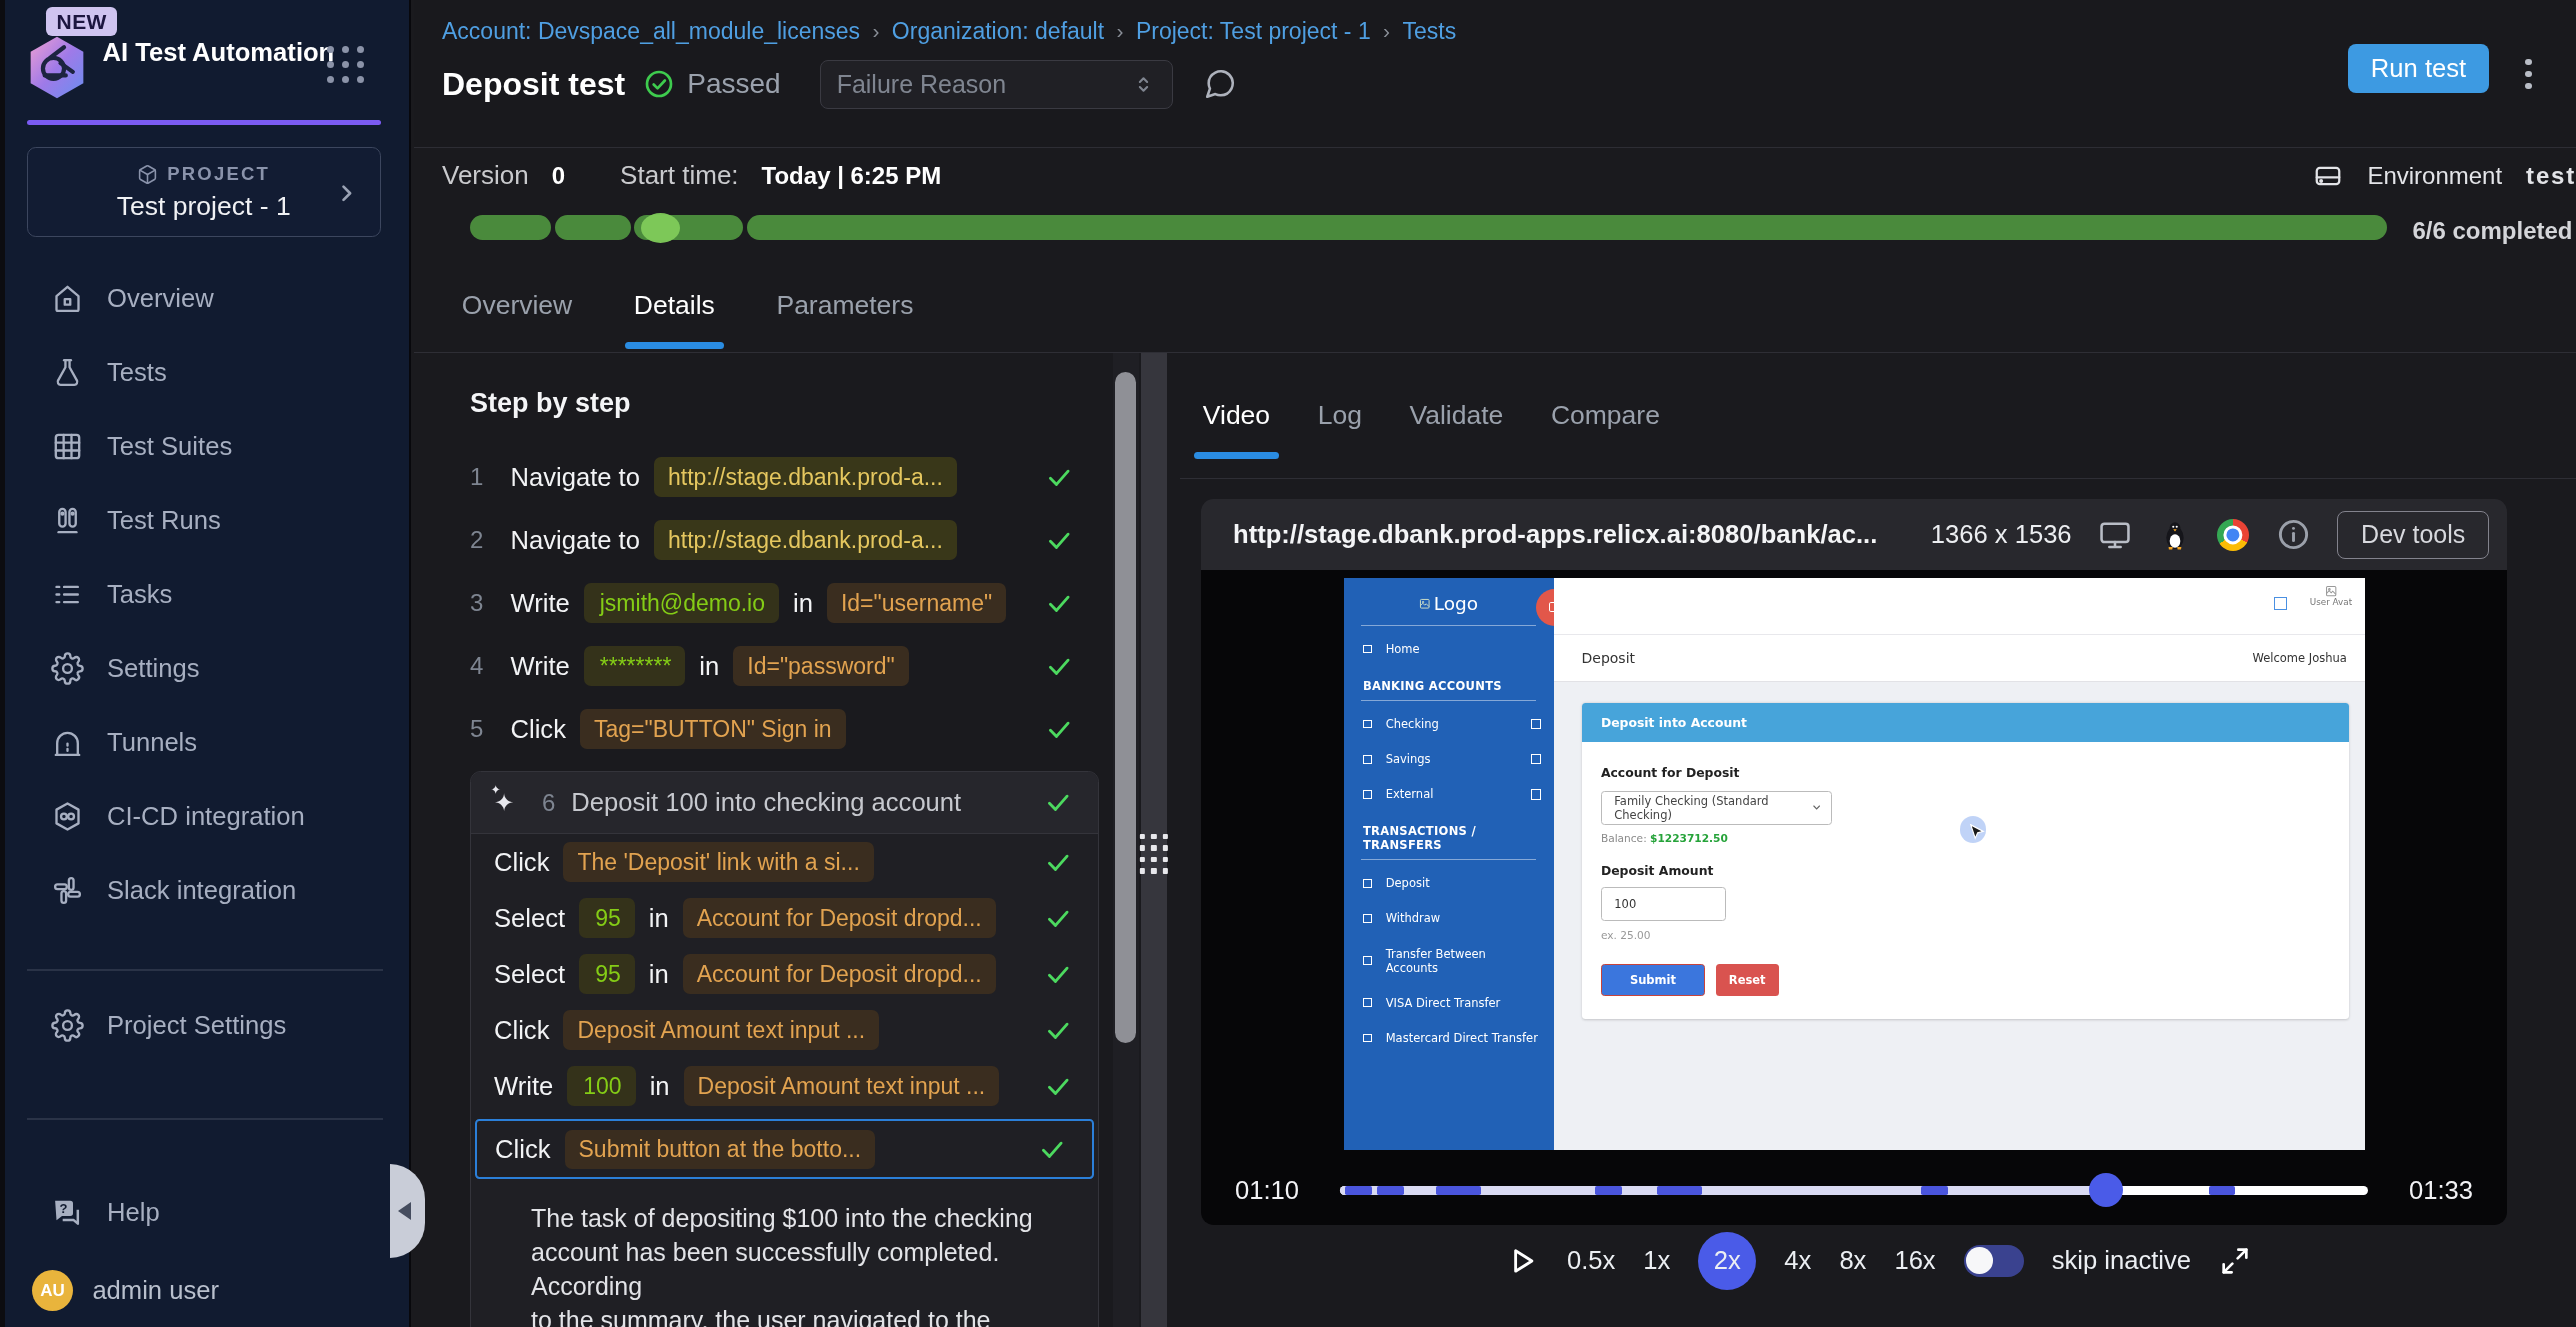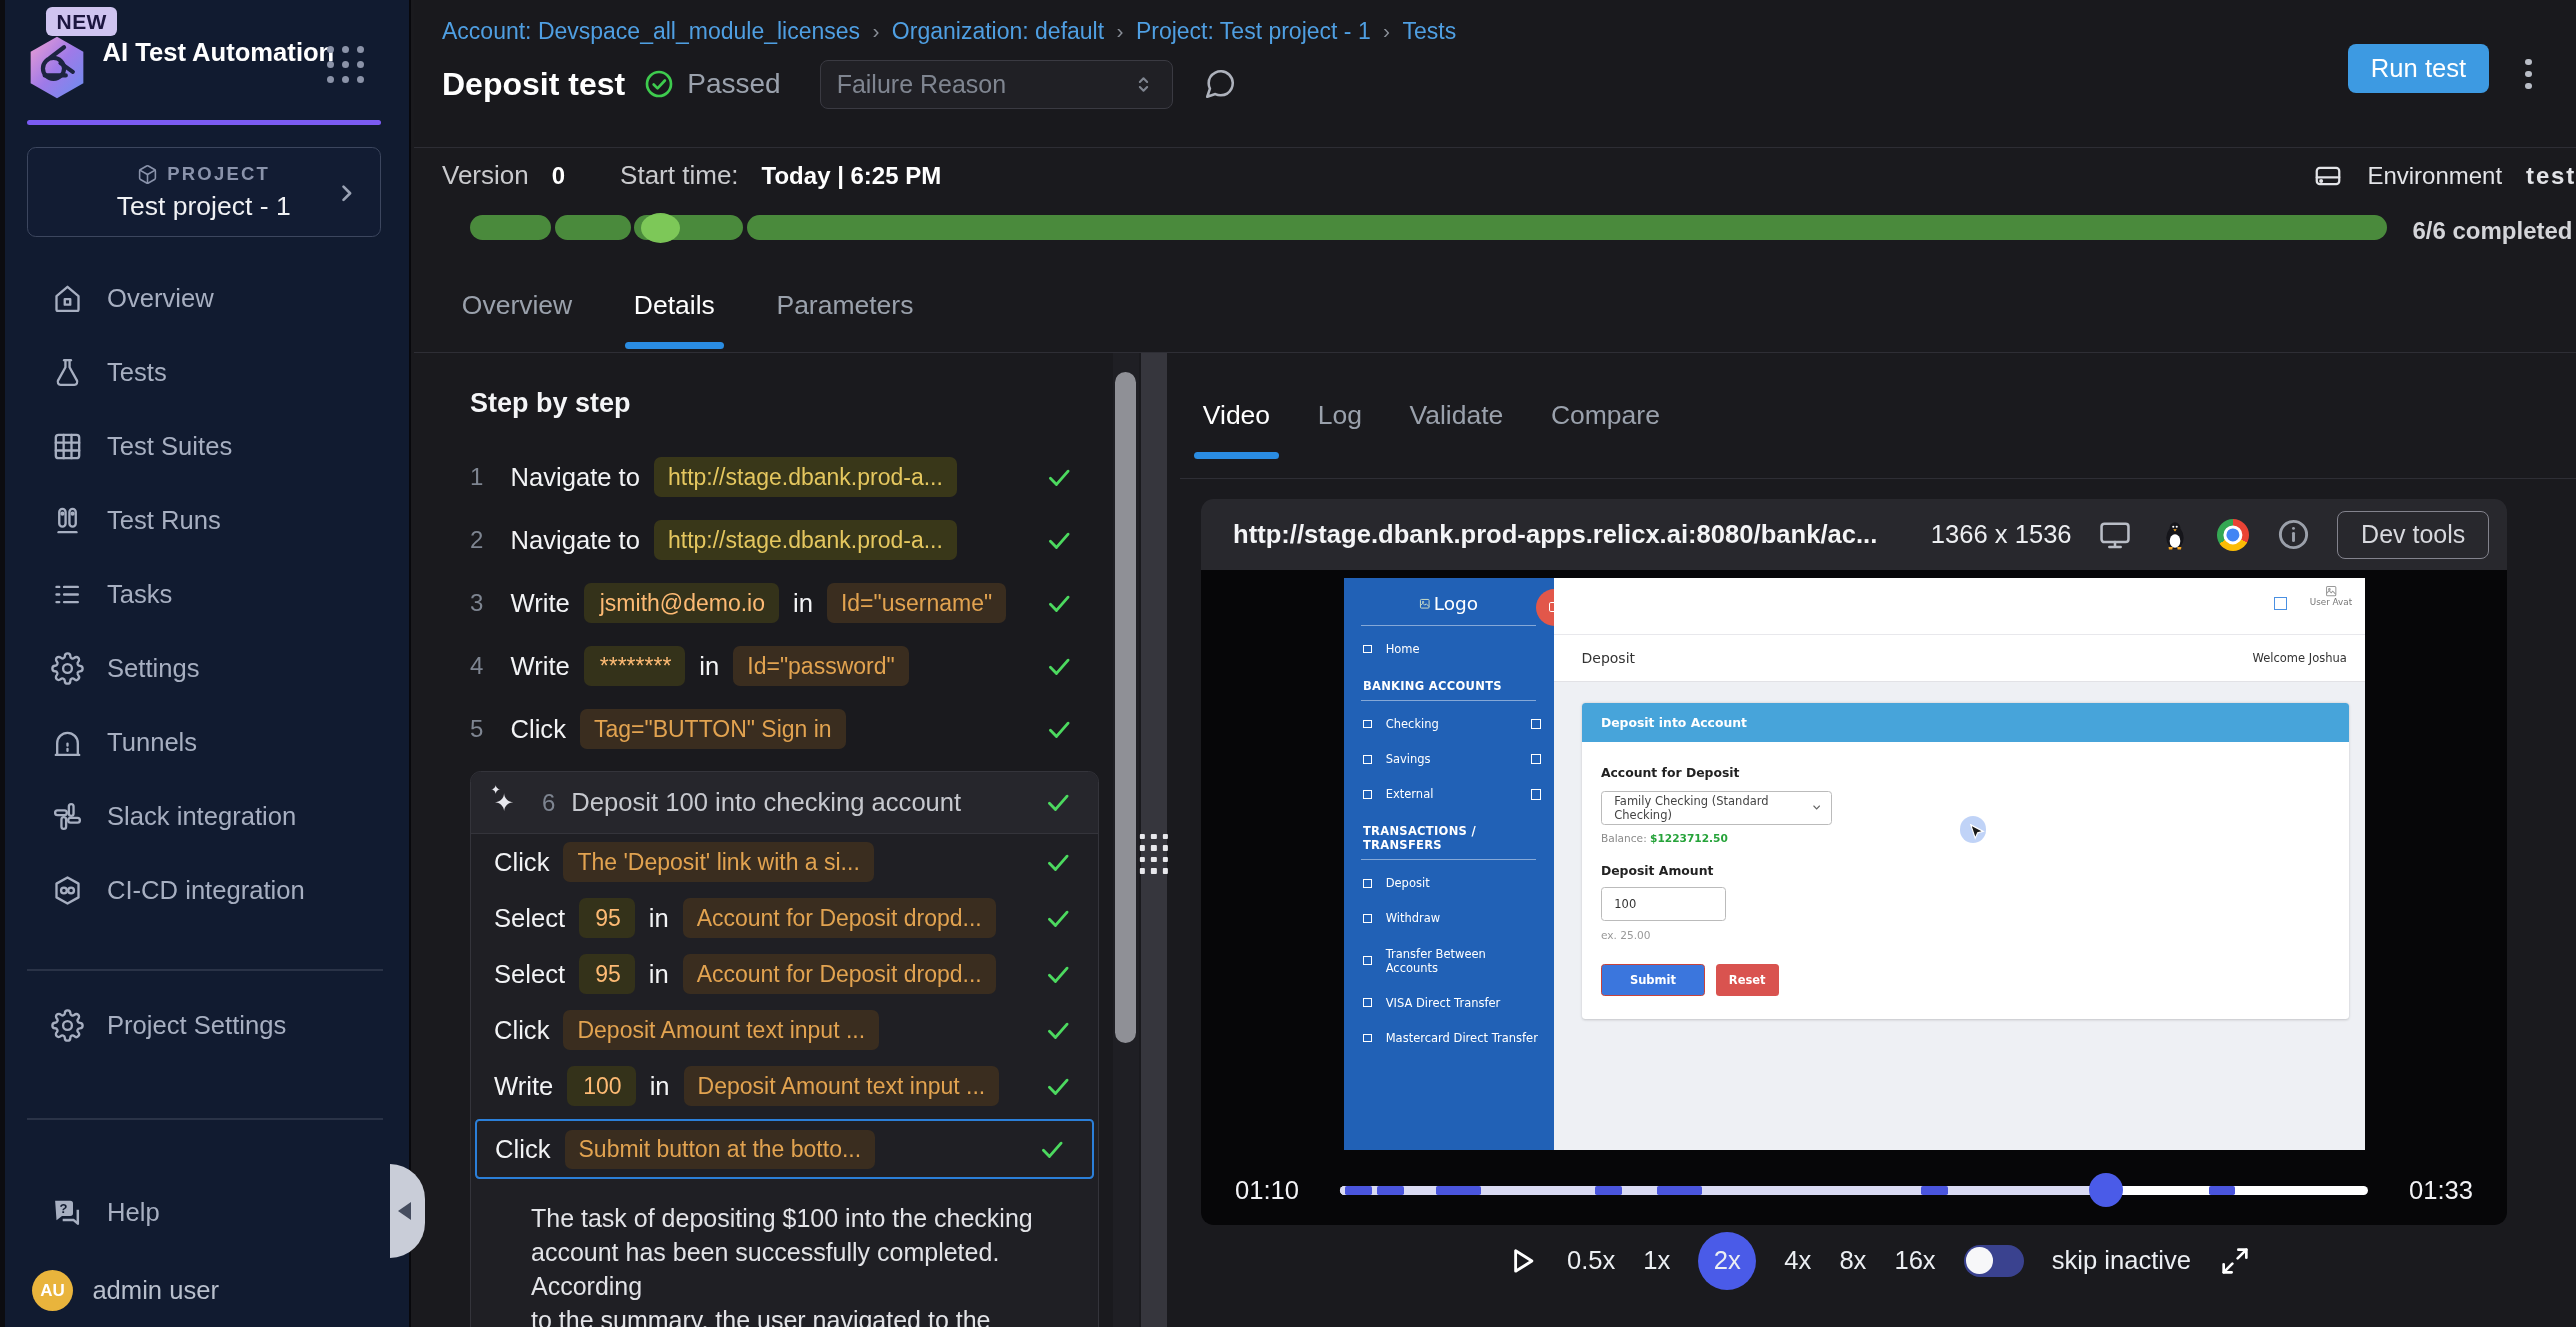--- a/index.html
+++ b/index.html
@@ -99,21 +99,21 @@
   .steps-scroll { position:absolute; right:0; top:0; bottom:0; width:26.5px; background:#1f1f24; }
   .steps-thumb { position:absolute; right:2.6px; top:19.4px; width:21px; height:671px;
     background:#8f9096; border-radius:10.6px; cursor:pointer; }
   .steps-inner { padding:35px 40px 0 56px; }
   .steps-heading { color:#f4f5f7; font-size:27px; font-weight:bold; margin-bottom:26.5px; }
   .step-row { height:63px; display:flex; align-items:center; gap:14px; }
   .step-num { width:26.5px; color:#7e8591; font-size:24px; flex:none; }
   .step-action { color:#f2f3f5; font-size:25.6px; }
   .chip { font-size:23px; padding:6.2px 14px; border-radius:7px; white-space:nowrap; }
   .chip.url { color:#e5c75f; background:#393719; }
-  .chip.value { color:#fdba74; background:#34321a;padding-left:16px; }
+  .chip.value { color:#84cc16; background:#34321a;padding-left:16px; }
   .chip.locator { color:#e2a350; background:#3a2d1f; }
   .plain-word { color:#f2f3f5; font-size:25.6px; }
   .step-check { margin-left:auto; margin-right:26.5px; flex:none; }
 
   .step-group { margin-top:10.6px; border:1.8px solid #34343b; border-radius:10.6px;
     background:#1f1f24; overflow:hidden; }
   .group-header { height:62px; background:#26262c; border-bottom:1.8px solid #34343b;
     display:flex; align-items:center; gap:16px; padding-left:23px; }
   .sparkle { color:#e8e8ee; font-size:24px; position:relative; width:32px; }
   .sparkle .s2 { position:absolute; font-size:12.4px; left:-3.5px; top:-7px; }
@@ -344,37 +344,37 @@
               <path d="M4.5 21v-8.5a7.5 7.5 0 0 1 15 0V21"></path>
               <path d="M3.5 21h17"></path>
               <path d="M12 12.8v1.4M12 16.6v1.4"></path>
             </svg>
           </span>
           <span>Tunnels</span>
         </div>
         <div class="nav-item">
           <span class="ni">
             <svg viewBox="0 0 24 24" width="33" height="33" fill="none" stroke="currentColor" stroke-width="1.7" stroke-linecap="round" stroke-linejoin="round">
+              <path d="M12 2.5 20 7v10l-8 4.5L4 17V7z"></path>
+              <circle cx="9.4" cy="12" r="2.1"></circle>
+              <circle cx="14.6" cy="12" r="2.1"></circle>
+            </svg>
+          </span>
+          <span>CI-CD integration</span>
+        </div>
+        <div class="nav-item">
+          <span class="ni">
+            <svg viewBox="0 0 24 24" width="33" height="33" fill="none" stroke="currentColor" stroke-width="1.7" stroke-linecap="round" stroke-linejoin="round">
               <rect x="13" y="3" width="3.4" height="8.5" rx="1.7"></rect>
               <rect x="7.6" y="12.5" width="3.4" height="8.5" rx="1.7"></rect>
               <rect x="3" y="7.6" width="8.5" height="3.4" rx="1.7"></rect>
               <rect x="12.5" y="13" width="8.5" height="3.4" rx="1.7"></rect>
             </svg>
           </span>
           <span>Slack integration</span>
-        </div>
-        <div class="nav-item">
-          <span class="ni">
-            <svg viewBox="0 0 24 24" width="33" height="33" fill="none" stroke="currentColor" stroke-width="1.7" stroke-linecap="round" stroke-linejoin="round">
-              <path d="M12 2.5 20 7v10l-8 4.5L4 17V7z"></path>
-              <circle cx="9.4" cy="12" r="2.1"></circle>
-              <circle cx="14.6" cy="12" r="2.1"></circle>
-            </svg>
-          </span>
-          <span>CI-CD integration</span>
         </div>
       </div>
     <div class="nav-divider"></div>
     <div id="nav-secondary">
         <div class="nav-item">
           <span class="ni">
             <svg viewBox="0 0 24 24" width="33" height="33" fill="none" stroke="currentColor" stroke-width="1.7" stroke-linecap="round" stroke-linejoin="round">
               <circle cx="12" cy="12" r="3.2"></circle>
               <path d="M19.4 15a1.7 1.7 0 0 0 .34 1.87l.06.06a2 2 0 1 1-2.83 2.83l-.06-.06a1.7 1.7 0 0 0-1.87-.34 1.7 1.7 0 0 0-1 1.55V21a2 2 0 1 1-4 0v-.09a1.7 1.7 0 0 0-1.12-1.55 1.7 1.7 0 0 0-1.87.34l-.06.06a2 2 0 1 1-2.83-2.83l.06-.06a1.7 1.7 0 0 0 .34-1.87 1.7 1.7 0 0 0-1.55-1H3a2 2 0 1 1 0-4h.09a1.7 1.7 0 0 0 1.55-1.12 1.7 1.7 0 0 0-.34-1.87l-.06-.06a2 2 0 1 1 2.83-2.83l.06.06a1.7 1.7 0 0 0 1.87.34h.08a1.7 1.7 0 0 0 1-1.55V3a2 2 0 1 1 4 0v.09a1.7 1.7 0 0 0 1 1.55 1.7 1.7 0 0 0 1.87-.34l.06-.06a2 2 0 1 1 2.83 2.83l-.06.06a1.7 1.7 0 0 0-.34 1.87v.08a1.7 1.7 0 0 0 1.55 1H21a2 2 0 1 1 0 4h-.09a1.7 1.7 0 0 0-1.55 1z"></path>
             </svg>

